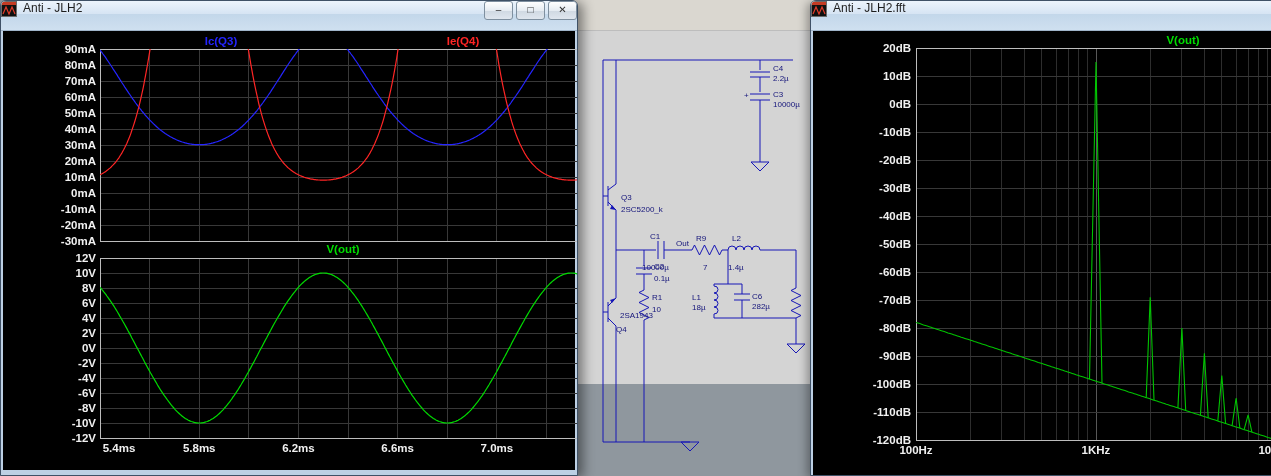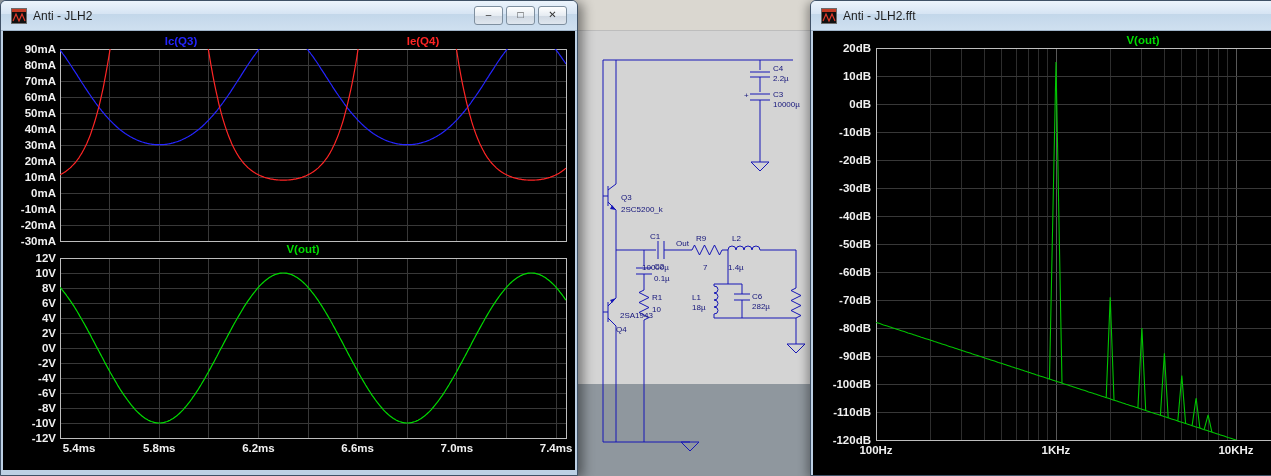--- a/index.html
+++ b/index.html
@@ -4,29 +4,29 @@
 <style>
   html,body{margin:0;padding:0;}
   body{width:1271px;height:476px;overflow:hidden;position:relative;background:#8f979e;
        font-family:"Liberation Sans",sans-serif;}
   .window{position:absolute;box-sizing:border-box;border:1px solid #3f5166;overflow:hidden;}
   #left-window{left:0;top:0;width:578px;height:476px;z-index:3;background:#bdd0e4;
        border-radius:6px 6px 0 0;box-shadow:5px 2px 12px rgba(0,0,0,.45);}
   #right-window{left:810px;top:0;width:467px;height:476px;z-index:2;background:#bdd0e4;
        border-radius:6px 0 0 0;box-shadow:-3px 2px 10px rgba(0,0,0,.35);}
   #middle-window{position:absolute;left:560px;top:0;width:260px;height:384px;z-index:1;background:#d4d4d4;}
-  .titlebar{height:29px;display:flex;align-items:center;gap:6px;padding:0 10px;
+  .titlebar{height:29px;display:flex;gap:6px;padding:0 0;
        background:linear-gradient(#ecf4fc,#d6e4f3 45%,#c3d7ea 46%,#cfe0f0);
        border-bottom:1px solid #9fb4c9;}
   .win-title{font-size:12px;color:#1d1d1d;white-space:nowrap;}
   .win-buttons{margin-left:auto;display:flex;gap:3px;}
   .win-btn{width:27px;height:17px;border:1px solid #7e8f9f;border-radius:3px;color:#333;
        background:linear-gradient(#ffffff,#e6ecf2 50%,#cfd8e2 51%,#dfe6ee);
        font-size:10px;line-height:15px;text-align:center;cursor:default;}
-  .plot-client{position:absolute;left:2px;right:2px;top:30px;background:#000;}
+  .plot-client{position:absolute;left:2px;right:2px;top:30px;background:#000;padding-left:40px;}
   #left-window .plot-client{bottom:5px;}
   #right-window .plot-client{bottom:0;}
   .chrome-strip{position:absolute;left:0;top:0;width:100%;height:30px;background:#dad7d0;
        border-bottom:1px solid #bdbdbd;}
   svg{display:block;}
   text{font-family:"Liberation Sans","DejaVu Sans",sans-serif;}
 </style>
 </head>
 <body>
 

